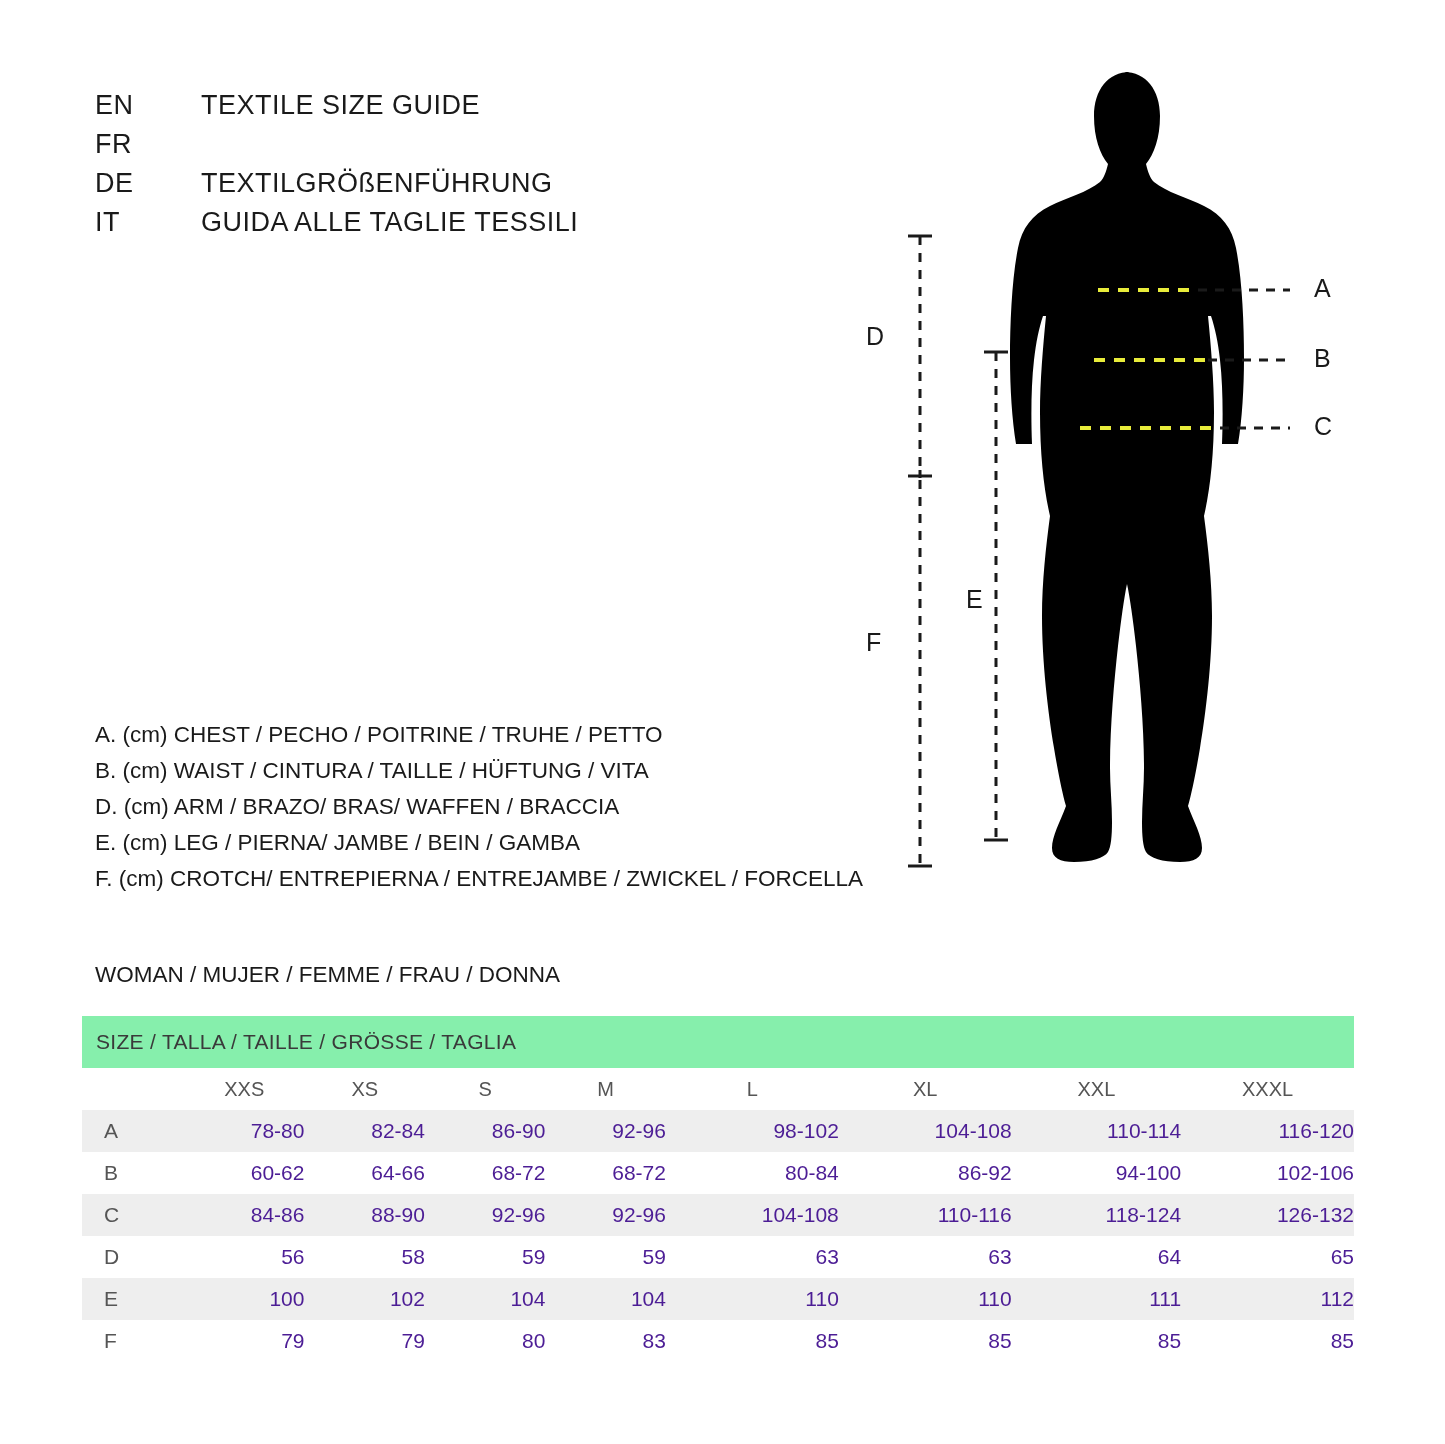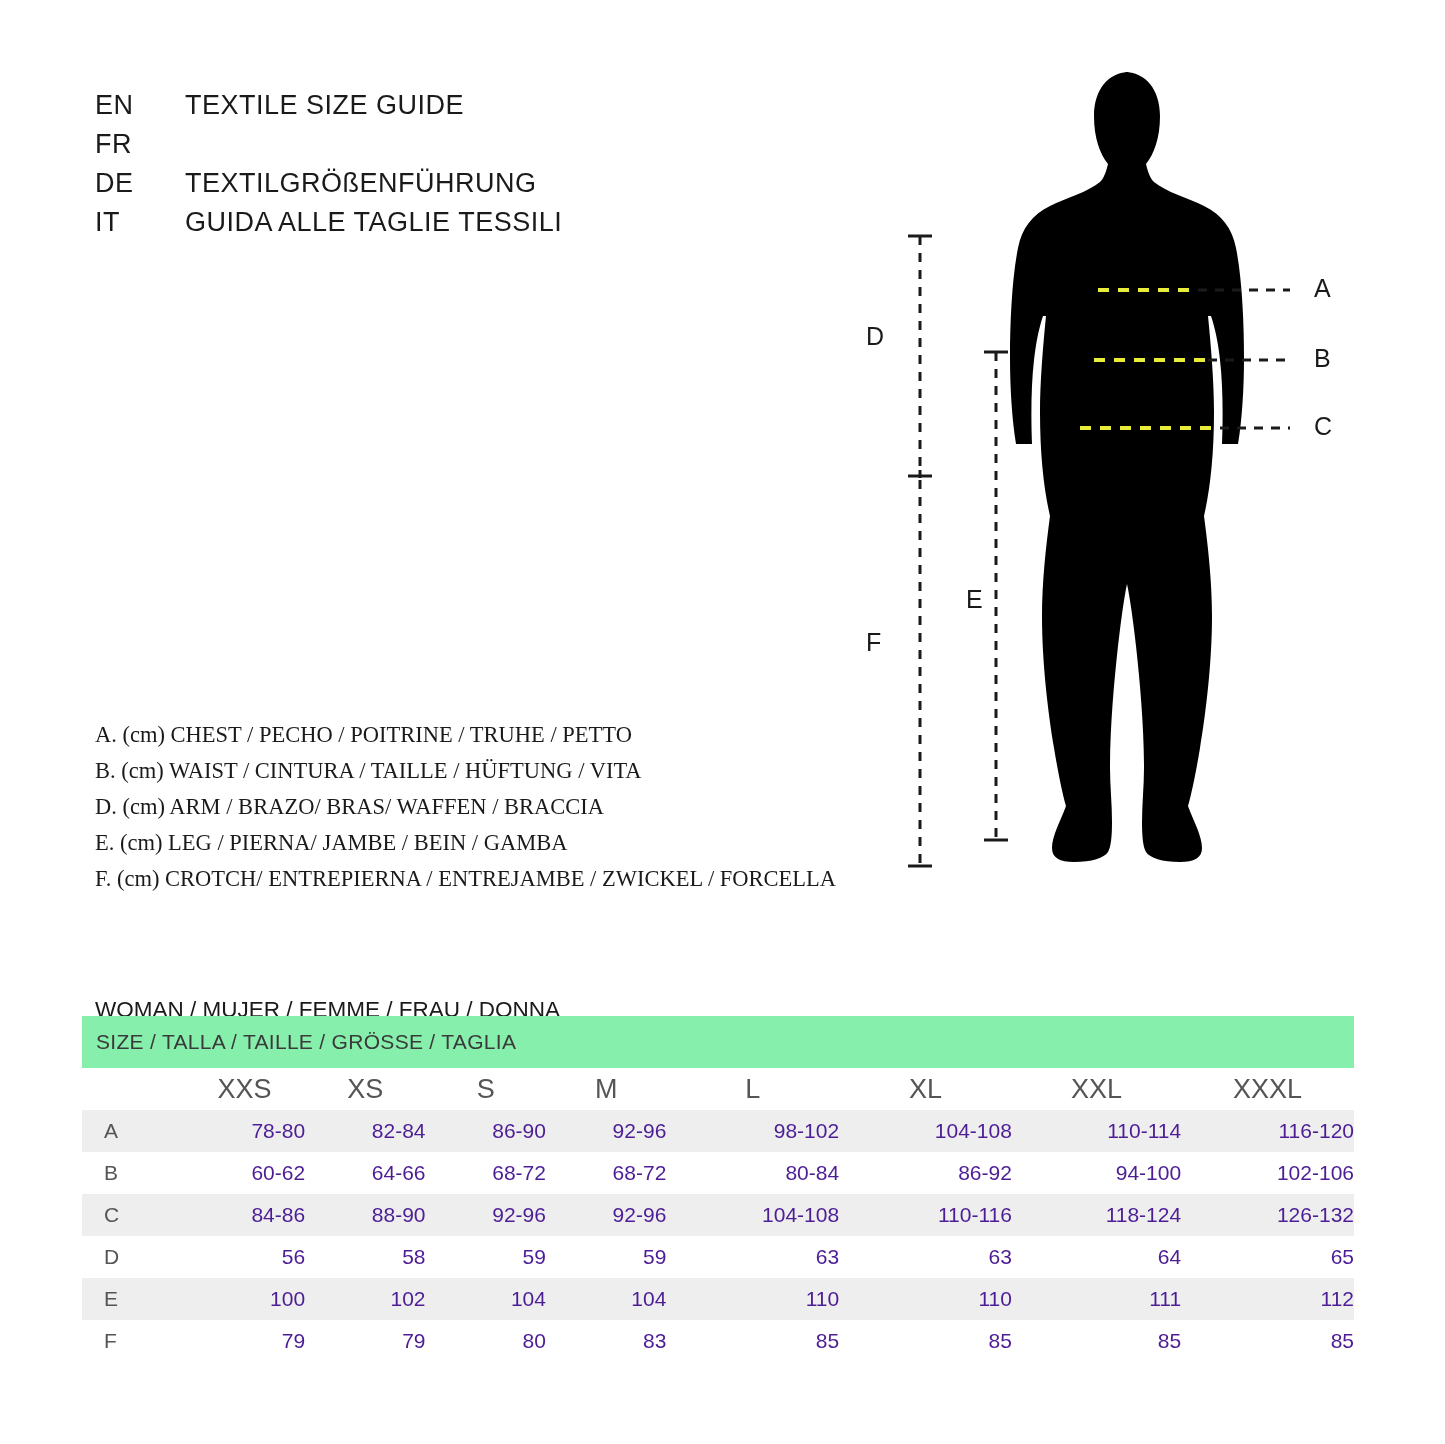--- a/index.html
+++ b/index.html
@@ -20,20 +20,21 @@
   .title-block {
     position: absolute;
     left: 95px;
     top: 90px;
     width: 560px;
   }
   .title-row {
     display: flex;
     align-items: flex-start;
     margin-bottom: 8px;
+    gap: 16px;
   }
   .title-lang {
     width: 90px;
     font-size: 27px;
     letter-spacing: 0.5px;
     color: #1a1a1a;
   }
   .title-text {
     font-size: 27px;
     letter-spacing: 0.5px;
@@ -46,32 +47,30 @@
     position: absolute;
     left: 95px;
     top: 722px;
     width: 800px;
   }
   .legend-item {
     font-size: 22.5px;
     color: #1a1a1a;
     margin-bottom: 10px;
     white-space: nowrap;
-    font-family: Liberation Serif, serif;
   }
 
   
   .gender-label {
     position: absolute;
     left: 95px;
     top: 962px;
     font-size: 22.5px;
     color: #1a1a1a;
     white-space: nowrap;
-    margin-top: 35px;
   }
 
   
   .size-table {
     position: absolute;
     left: 82px;
     top: 1016px;
     width: 1272px;
     border-collapse: collapse;
     font-size: 21px;
@@ -87,21 +86,21 @@
   }
   .size-table td, .size-table th {
     height: 36px;
     padding: 3px 0;
   }
   .size-table .head-row th {
     background: #ffffff;
     color: #555555;
     font-weight: normal;
     text-align: center;
-    font-size: 27px;
+    font-size: 20px;
   }
   .size-table tbody tr.odd td { background: #eeeeee; }
   .size-table tbody tr.even td { background: #ffffff; }
   .size-table td.rowlabel {
     text-align: left;
     padding-left: 22px;
     width: 80px;
     color: #555555;
   }
   .size-table td.val {

